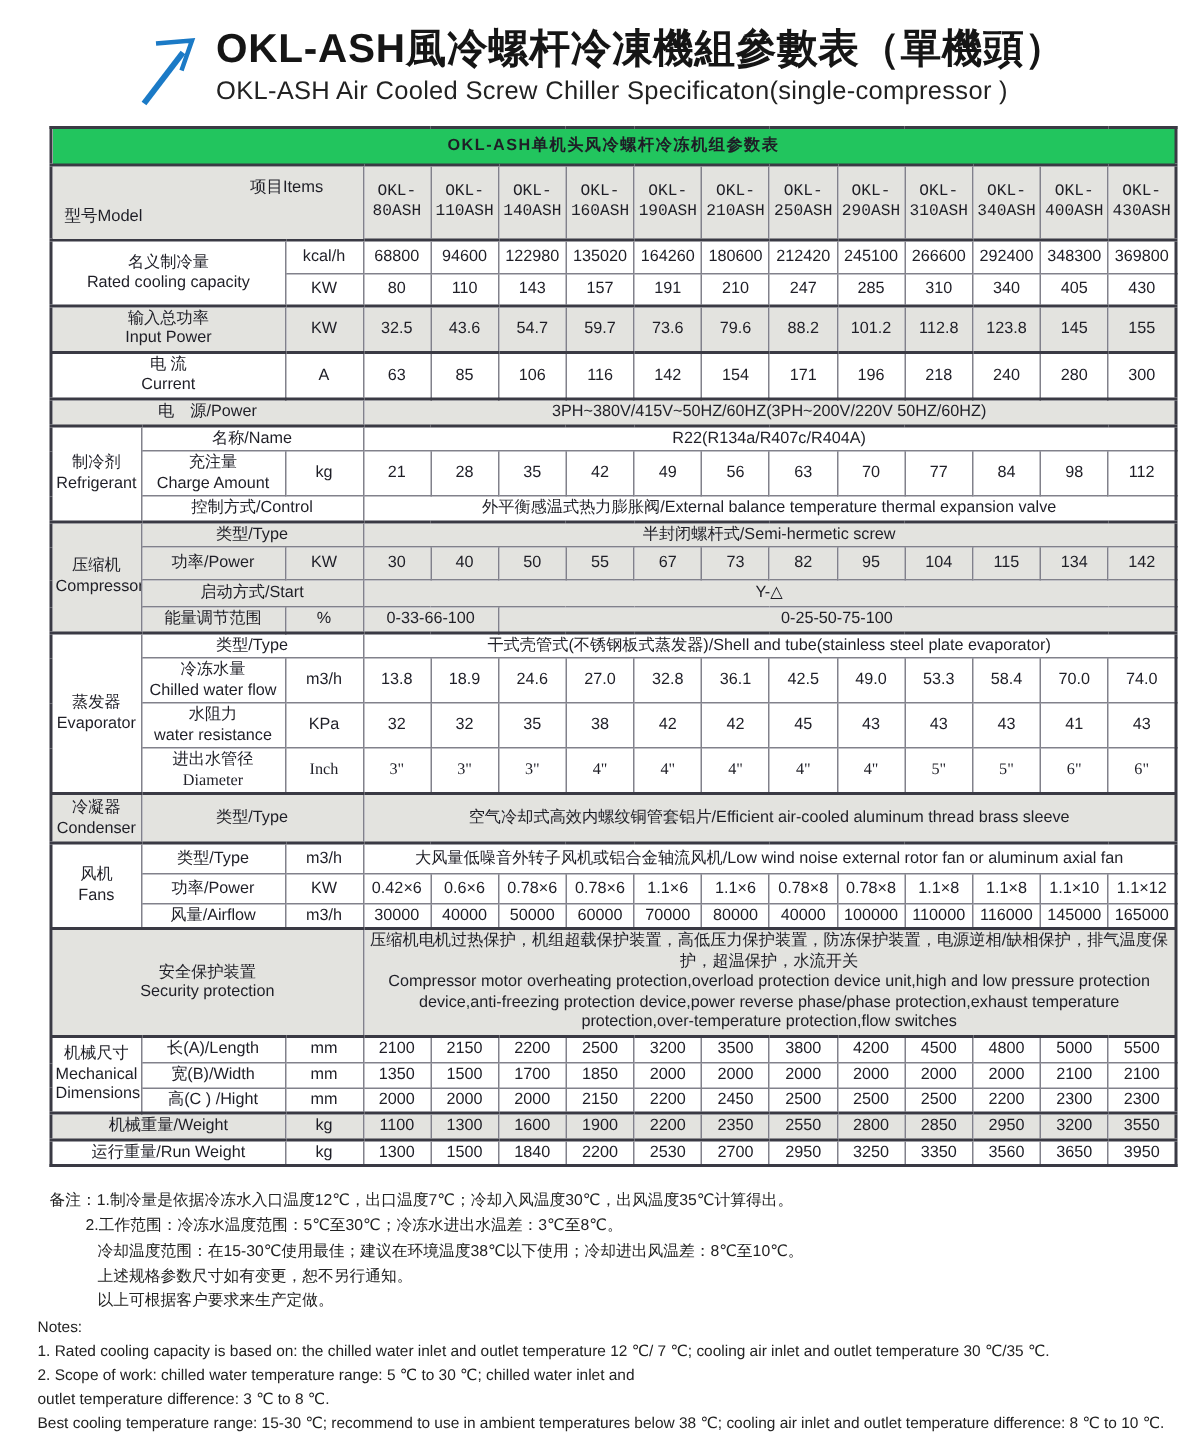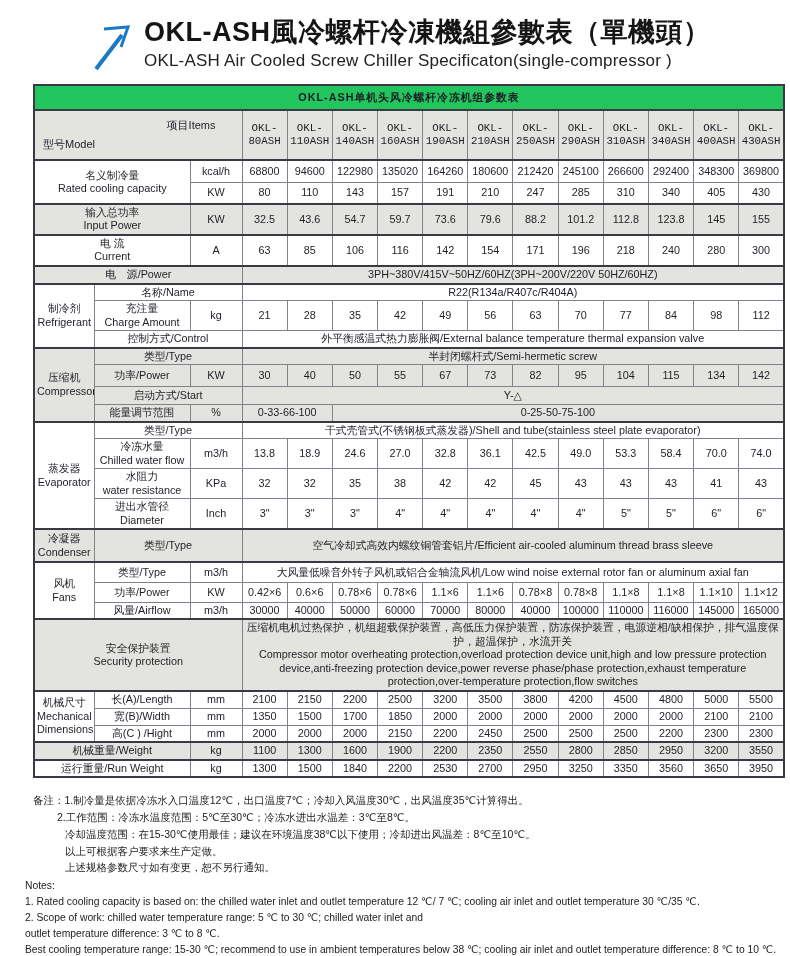--- a/index.html
+++ b/index.html
@@ -552,21 +552,21 @@
           <td>
             <div>43</div>
           </td>
           <td>
             <div>41</div>
           </td>
           <td>
             <div>43</div>
           </td>
         </tr>
-        <tr style="height: 30px;">
+        <tr style="height: 30px; font-family: Liberation Serif, serif;">
           <td class="lbl">
             <div>进出水管径</div>
             <div>Diameter</div>
           </td>
           <td>
             <div>Inch</div>
           </td>
           <td class="ds">
             <div>3"</div>
           </td>
@@ -956,22 +956,22 @@
         </tr>
       </tbody>
   </table>
 </div>
 
 <div class="notes">
   <div class="notes-cn">
     <div>备注：1.制冷量是依据冷冻水入口温度12℃，出口温度7℃；冷却入风温度30℃，出风温度35℃计算得出。</div>
     <div class="ind1">2.工作范围：冷冻水温度范围：5℃至30℃；冷冻水进出水温差：3℃至8℃。</div>
     <div class="ind2">冷却温度范围：在15-30℃使用最佳；建议在环境温度38℃以下使用；冷却进出风温差：8℃至10℃。</div>
+    <div class="ind2">上述规格参数尺寸如有变更，恕不另行通知。</div>
     <div class="ind2">以上可根据客户要求来生产定做。</div>
-    <div class="ind2">上述规格参数尺寸如有变更，恕不另行通知。</div>
   </div>
   <div class="notes-en">
     <div>Notes:</div>
     <div>1. Rated cooling capacity is based on: the chilled water inlet and outlet temperature 12 ℃/ 7 ℃; cooling air inlet and outlet temperature 30 ℃/35 ℃.</div>
     <div>2. Scope of work: chilled water temperature range: 5 ℃ to 30 ℃; chilled water inlet and</div>
     <div>outlet temperature difference: 3 ℃ to 8 ℃.</div>
     <div>Best cooling temperature range: 15-30 ℃; recommend to use in ambient temperatures below 38 ℃; cooling air inlet and outlet temperature difference: 8 ℃ to 10 ℃.</div>
 
   </div>
 </div>

